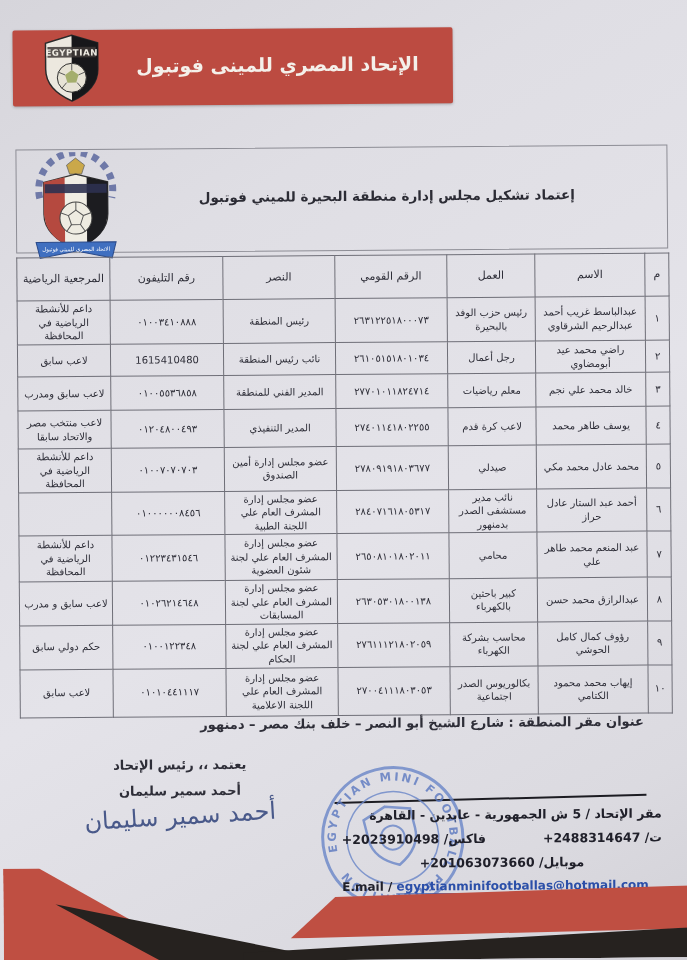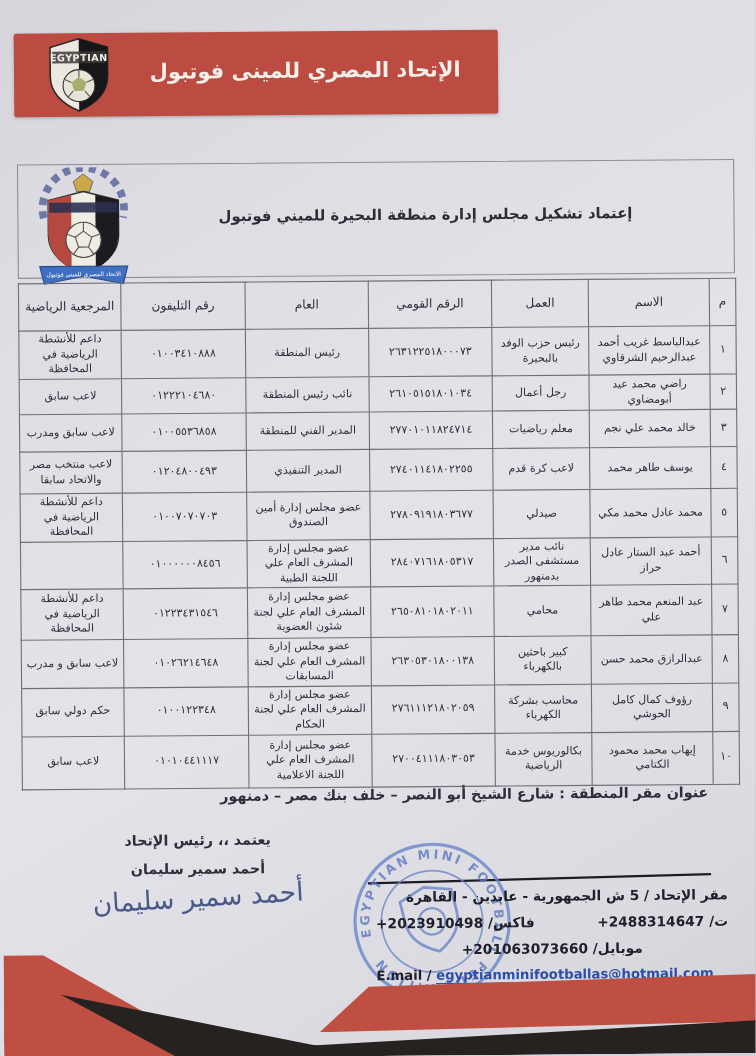--- a/index.html
+++ b/index.html
@@ -111,42 +111,42 @@
         <col style="width:112px">
           <col style="width:113px">
           <col style="width:93px">
       </colgroup>
       <thead>
         <tr>
           <th>م</th>
           <th>الاسم</th>
           <th>العمل</th>
           <th>الرقم القومي</th>
-          <th>العام</th>
+          <th>النصر</th>
           <th>رقم التليفون</th>
           <th>المرجعية الرياضية</th>
         </tr>
       </thead>
       <tbody>
         <tr>
           <td>١</td>
           <td>عبدالباسط غريب أحمد عبدالرحيم الشرقاوي</td>
           <td>رئيس حزب الوفد بالبحيرة</td>
           <td>٢٦٣١٢٢٥١٨٠٠٠٧٣</td>
           <td>رئيس المنطقة</td>
           <td>٠١٠٠٣٤١٠٨٨٨</td>
           <td>داعم للأنشطة الرياضية في المحافظة</td>
         </tr>
         <tr>
           <td>٢</td>
           <td>راضي محمد عيد أبومضاوي</td>
           <td>رجل أعمال</td>
           <td>٢٦١٠٥١٥١٨٠١٠٣٤</td>
           <td>نائب رئيس المنطقة</td>
-          <td>٠١٢٢٢١٠٤٦٨٠</td>
+          <td>1615410480</td>
           <td>لاعب سابق</td>
         </tr>
         <tr>
           <td>٣</td>
           <td>خالد محمد علي نجم</td>
           <td>معلم رياضيات</td>
           <td>٢٧٧٠١٠١١٨٢٤٧١٤</td>
           <td>المدير الفني للمنطقة</td>
           <td>٠١٠٠٥٥٣٦٨٥٨</td>
           <td>لاعب سابق ومدرب</td>
@@ -201,21 +201,21 @@
           <td>رؤوف كمال كامل الحوشي</td>
           <td>محاسب بشركة الكهرباء</td>
           <td>٢٧٦١١١٢١٨٠٢٠٥٩</td>
           <td>عضو مجلس إدارة المشرف العام علي لجنة الحكام</td>
           <td>٠١٠٠١٢٢٣٤٨</td>
           <td>حكم دولي سابق</td>
         </tr>
         <tr>
           <td>١٠</td>
           <td>إيهاب محمد محمود الكتامي</td>
-          <td>بكالوريوس خدمة الرياضية</td>
+          <td>بكالوريوس الصدر اجتماعية</td>
           <td>٢٧٠٠٤١١١٨٠٣٠٥٣</td>
           <td>عضو مجلس إدارة المشرف العام علي اللجنة الاعلامية</td>
           <td>٠١٠١٠٤٤١١١٧</td>
           <td>لاعب سابق</td>
         </tr>
       </tbody>
     </table>
 
     <div class="addr">عنوان مقر المنطقة : شارع الشيخ أبو النصر – خلف بنك مصر – دمنهور</div>
 

